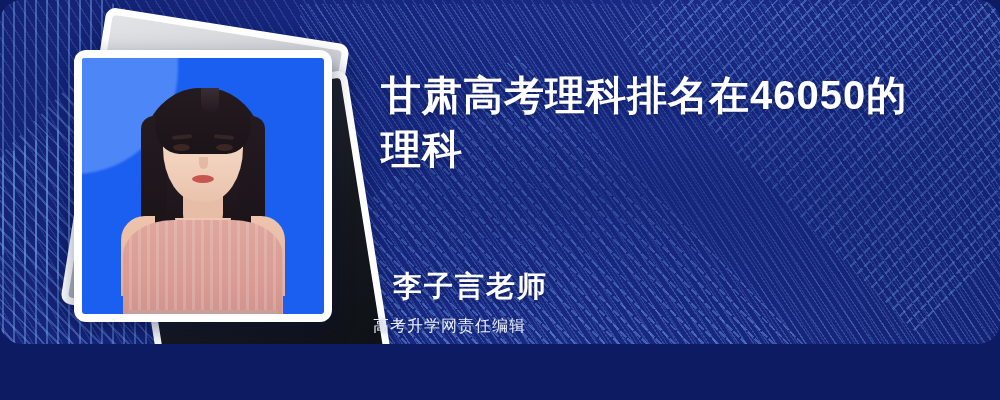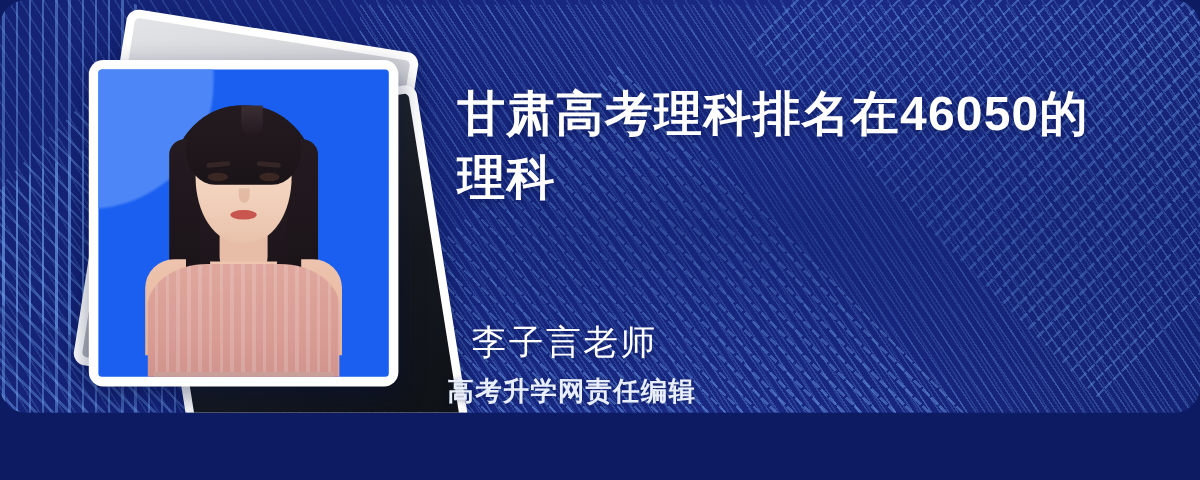--- a/index.html
+++ b/index.html
@@ -411,30 +411,30 @@
     text-shadow: 0 2px 6px rgba(4,12,55,0.45);
   }
   .byline {
     position: absolute;
     top: 268px;
     left: 0;
   }
   .author-name {
     color: #ffffff;
     font-size: 29px;
-    font-weight: 400;
+    font-weight: 700;
     line-height: 36px;
     letter-spacing: 2px;
     margin-left: 12px;
     text-shadow: 0 2px 6px rgba(4,12,55,0.45);
   }
   .author-role {
     color: #e8eefc;
-    font-size: 22px;
-    font-weight: 700;
+    font-size: 16px;
+    font-weight: 400;
     line-height: 32px;
     letter-spacing: 1px;
     margin-top: 6px;
     margin-left: -8px;
     text-shadow: 0 1px 4px rgba(4,12,55,0.40);
   }
 </style>
 </head>
 <body>
 

